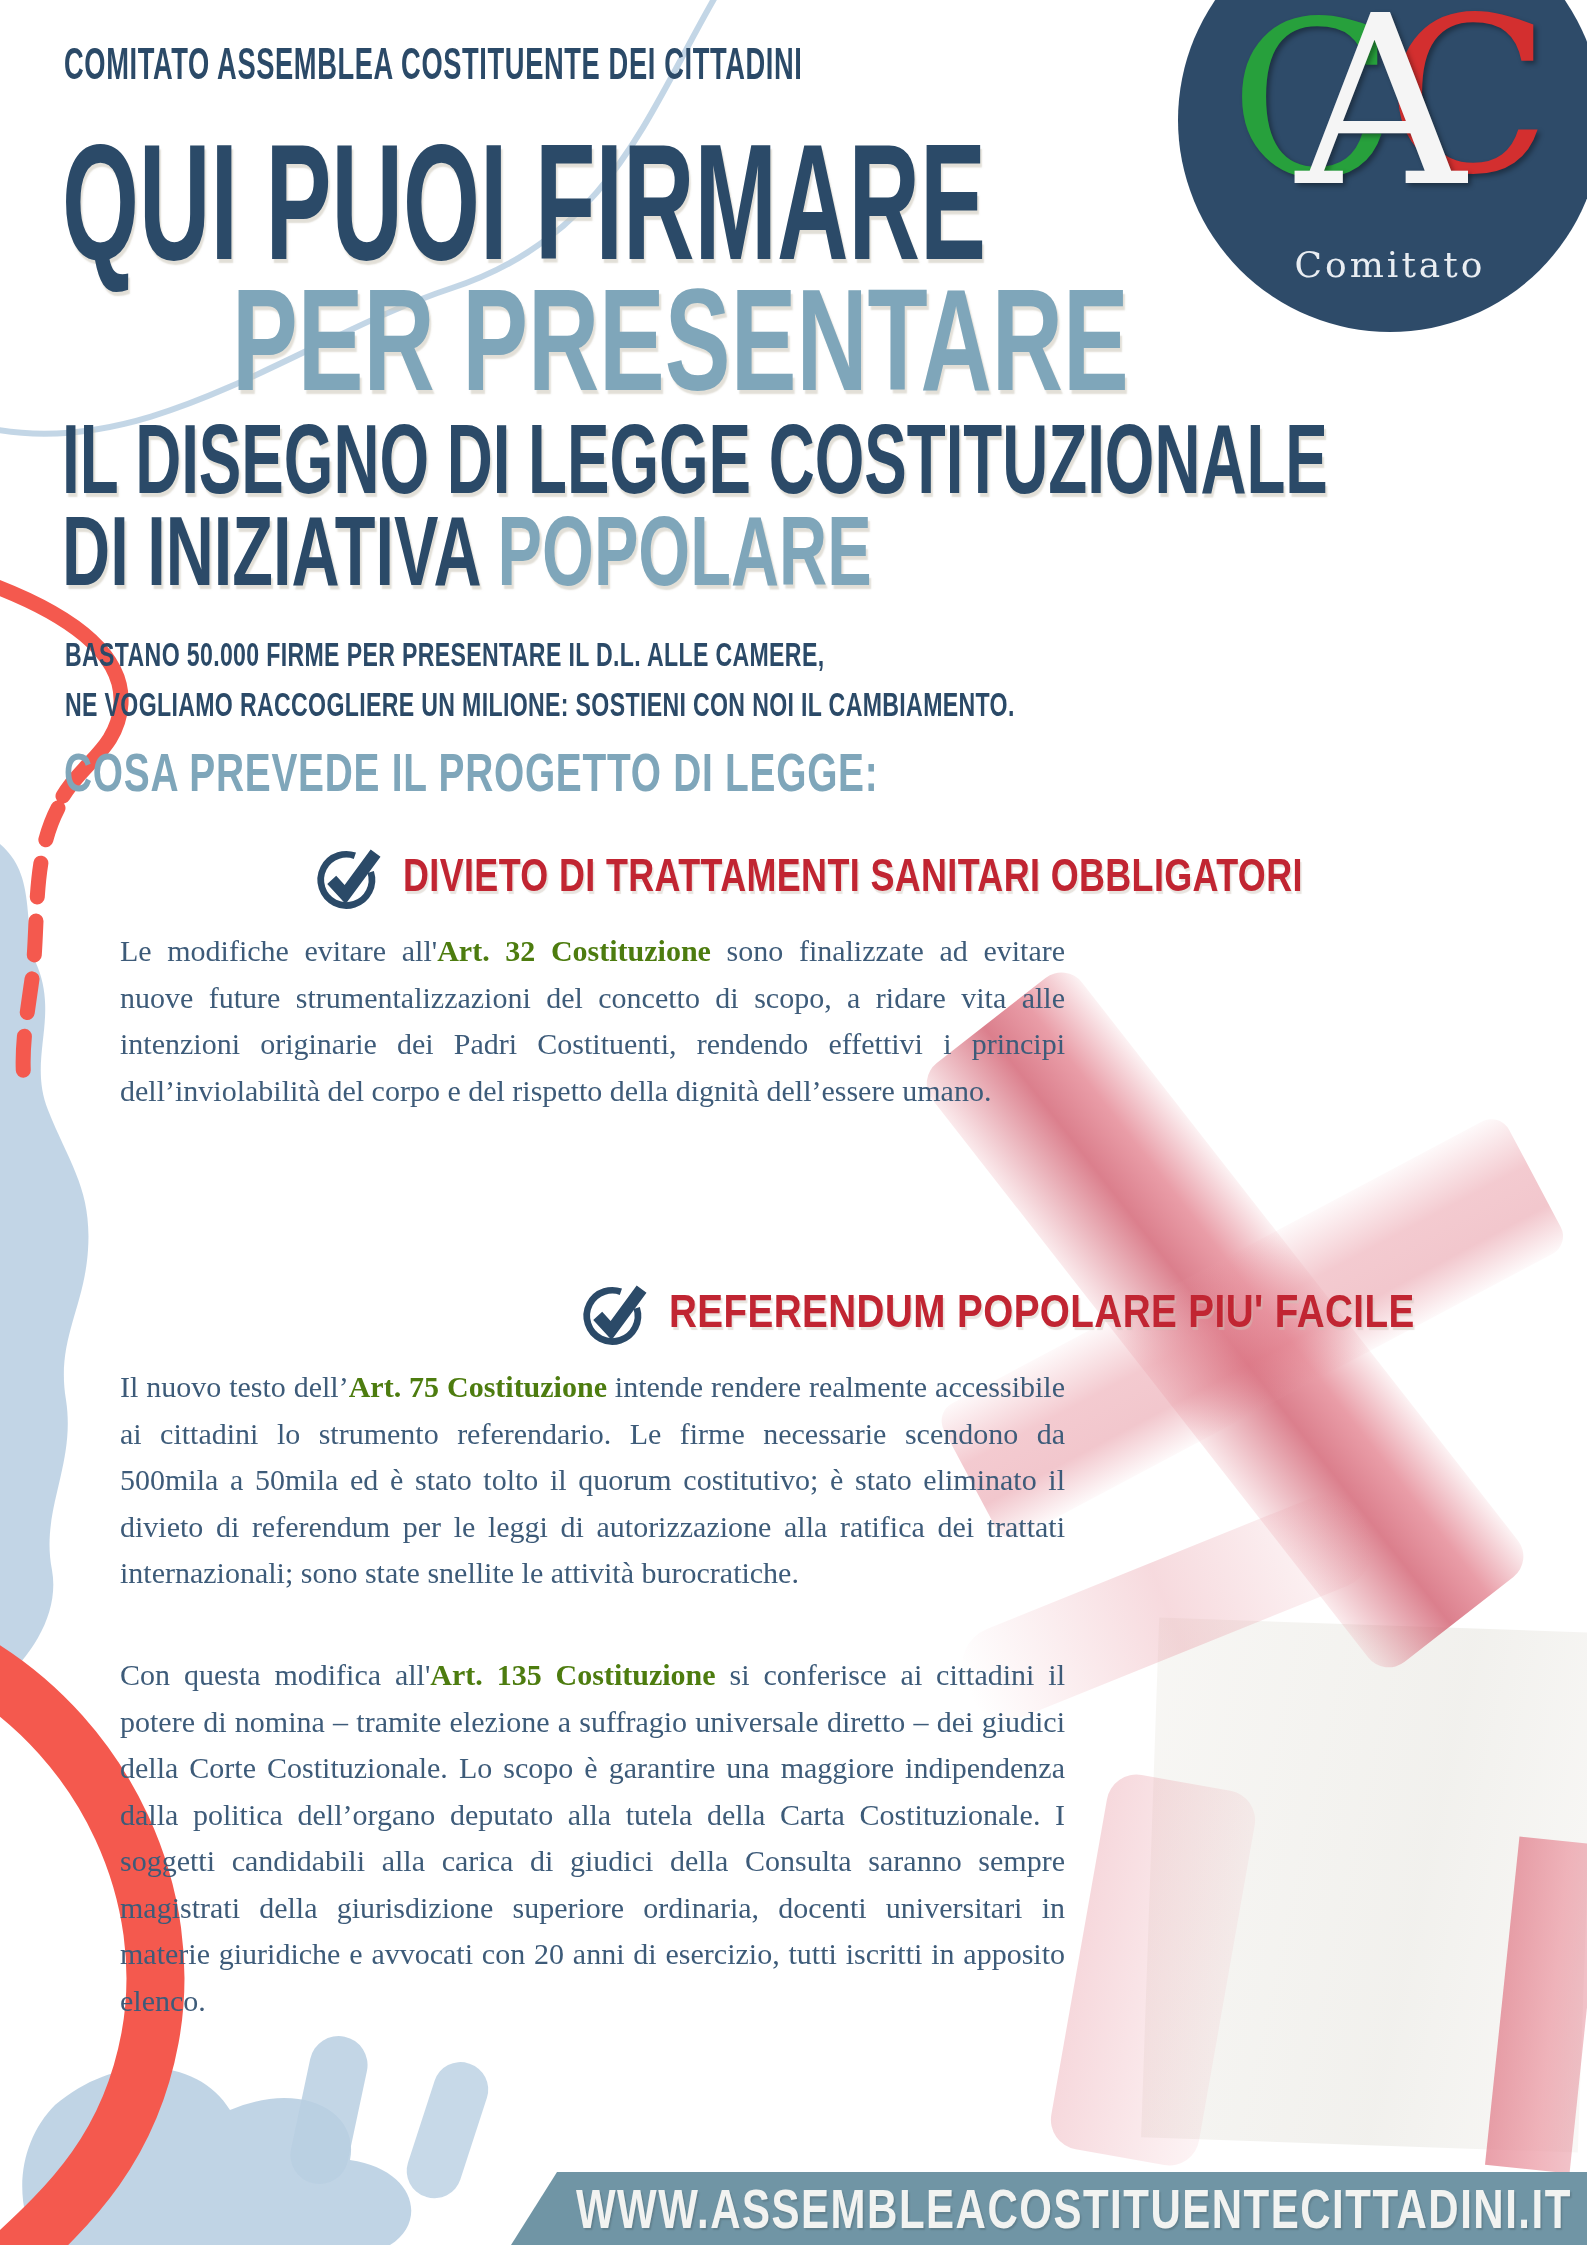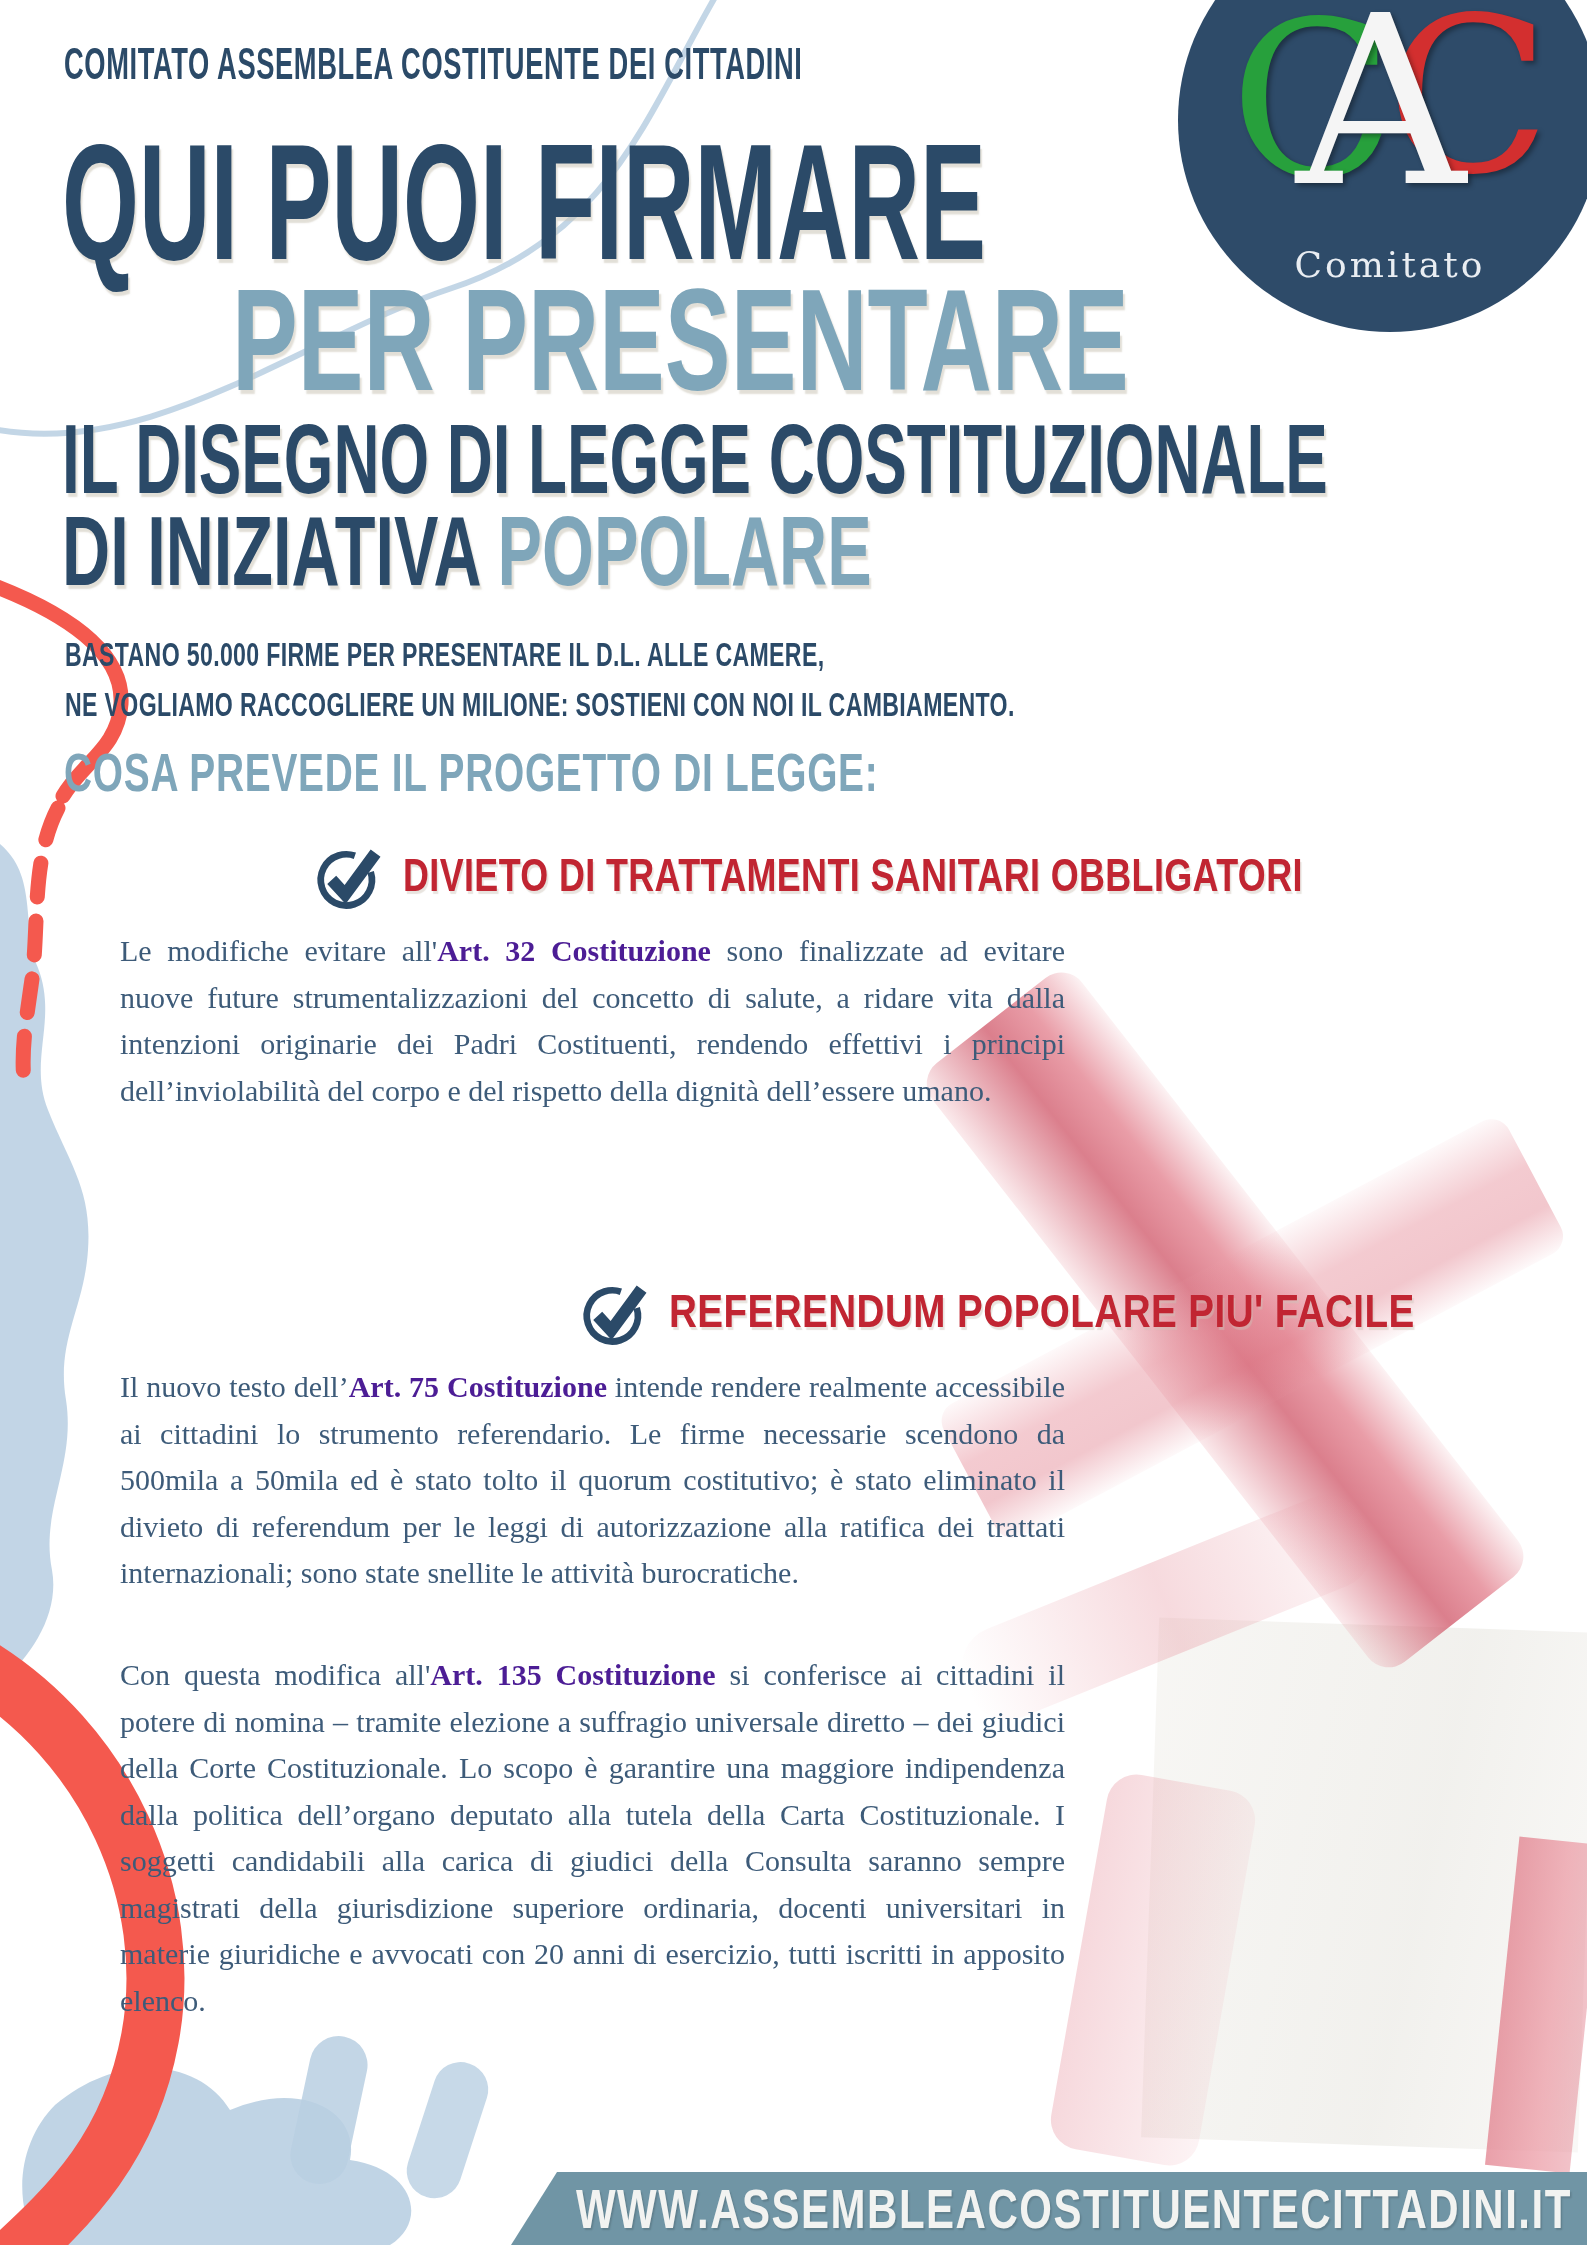--- a/index.html
+++ b/index.html
@@ -34,21 +34,21 @@
   .s1 .section-heading{transform:scaleX(.78);}
   .s2 .section-heading{transform:scaleX(.84);}
   .s3 .section-heading{transform:scaleX(.90);}
   .section-body{margin-left:58px; width:945px;}
   .para{
     margin:0; text-align:justify;
     font-family:"Liberation Serif", serif;
     font-size:30px; line-height:1.55; color:var(--body-text);
   }
   .section-body .para:first-child{margin-top:14px;}
-  .para .b{font-weight:700; color:#4c1d95;}
+  .para .b{font-weight:700; color:#4d7c0f;}
   
   .footer-bar{
     left:0; right:0; bottom:0; height:73px; z-index:3;
     background:var(--footer-bar);
     clip-path:polygon(35.1% 0, 100% 0, 100% 100%, 32.2% 100%);
     display:flex; align-items:center; justify-content:center; padding-left:560px;
   }
   .footer-url{
     font-weight:700; font-size:56px; color:#f2f3f1; letter-spacing:2px;
     white-space:nowrap; transform:scaleX(.75); transform-origin:center;
@@ -126,21 +126,21 @@
   <div>
     <div class="section s1">
       <div class="section-head">
         <svg class="check" viewBox="0 0 64 64" width="78" height="78">
           <circle cx="29" cy="36" r="21" fill="none" stroke="var(--navy)" stroke-width="5.5" stroke-dasharray="112 20" transform="rotate(-18 29 36)"></circle>
           <path d="M17 36 L28 48 L53 14" fill="none" stroke="var(--navy)" stroke-width="10"></path>
         </svg>
         <span class="section-heading">DIVIETO DI TRATTAMENTI SANITARI OBBLIGATORI</span>
       </div>
       <div class="section-body">
-          <p class="para"><span>Le modifiche evitare all'</span><span class="b">Art. 32 Costituzione</span><span> sono finalizzate ad evitare nuove future strumentalizzazioni del concetto di salute, a ridare vita dalla intenzioni originarie dei Padri Costituenti, rendendo effettivi i principi dell’inviolabilità del corpo e del rispetto della dignità dell’essere umano.</span></p>
+          <p class="para"><span>Le modifiche evitare all'</span><span class="b">Art. 32 Costituzione</span><span> sono finalizzate ad evitare nuove future strumentalizzazioni del concetto di scopo, a ridare vita alle intenzioni originarie dei Padri Costituenti, rendendo effettivi i principi dell’inviolabilità del corpo e del rispetto della dignità dell’essere umano.</span></p>
         </div>
     </div>
 
     <div class="section s2">
       <div class="section-head">
         <svg class="check" viewBox="0 0 64 64" width="78" height="78">
           <circle cx="29" cy="36" r="21" fill="none" stroke="var(--navy)" stroke-width="5.5" stroke-dasharray="112 20" transform="rotate(-18 29 36)"></circle>
           <path d="M17 36 L28 48 L53 14" fill="none" stroke="var(--navy)" stroke-width="10"></path>
         </svg>
         <span class="section-heading">REFERENDUM POPOLARE PIU' FACILE</span>

